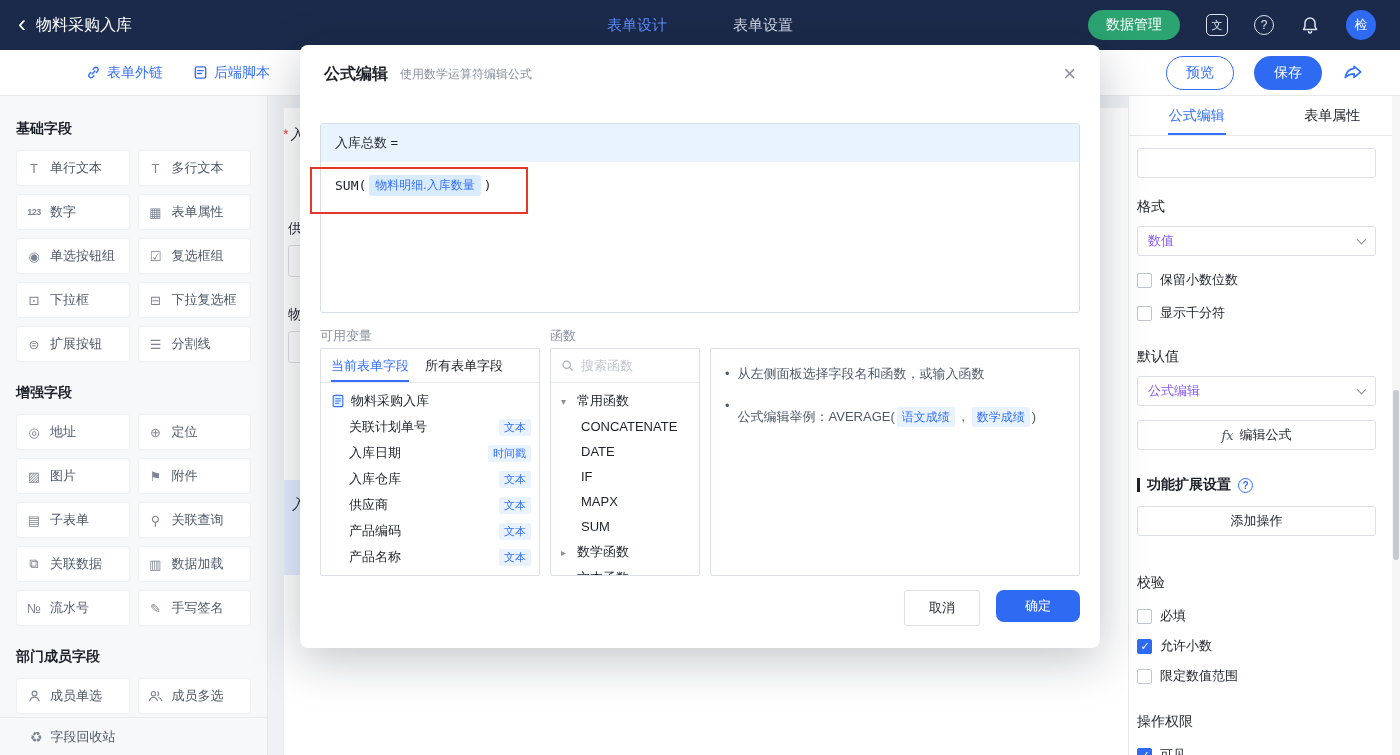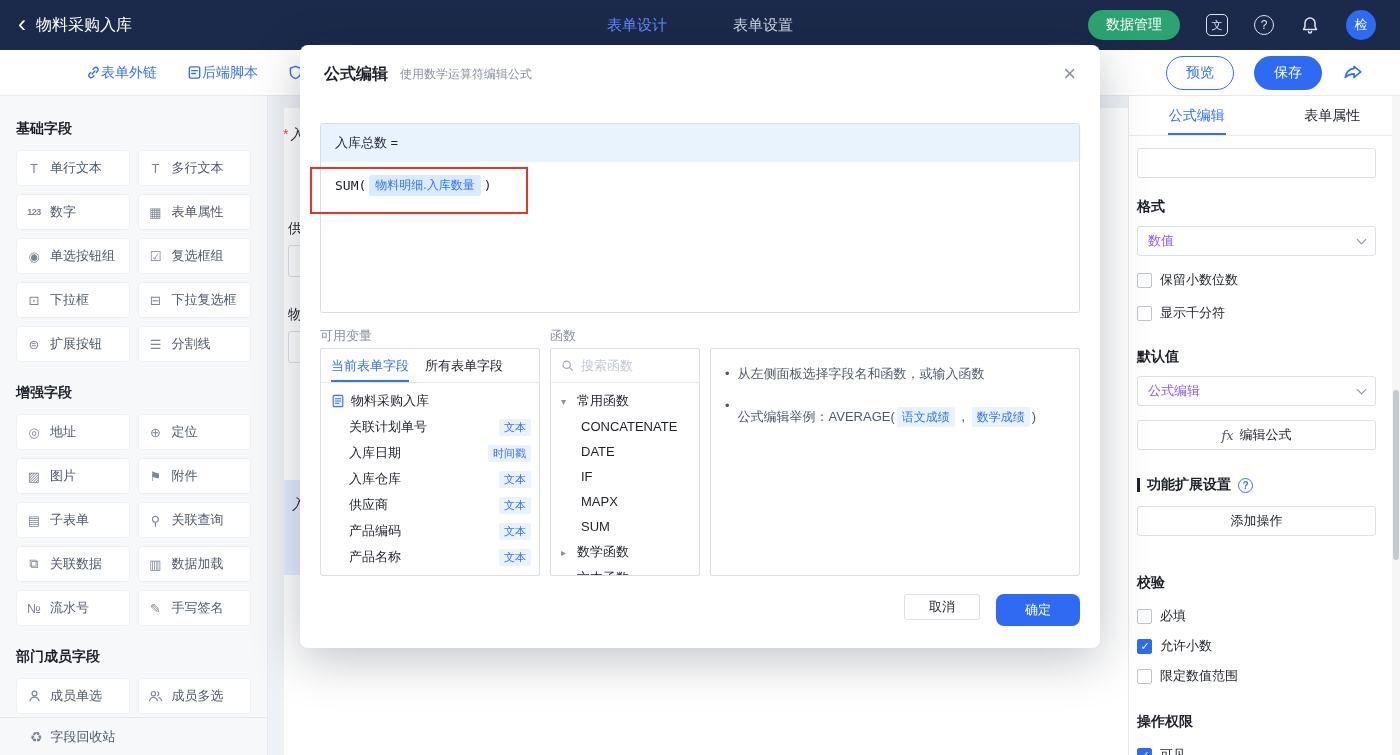--- a/index.html
+++ b/index.html
@@ -18,21 +18,21 @@
   .tb-right { margin-left:auto; display:flex; align-items:center; gap:26px; }
   .btn-green { height:30px; padding:0 18px; border-radius:15px; background:#2ba471; color:#fff; font-size:14px; border:none; cursor:pointer; }
   .icon-lang { width:22px; height:22px; border:1.5px solid #dfe3ec; border-radius:5px; display:flex; align-items:center; justify-content:center; font-size:11px; color:#dfe3ec; cursor:pointer; }
   .icon-help { width:20px; height:20px; border:1.5px solid #dfe3ec; border-radius:50%; display:flex; align-items:center; justify-content:center; font-size:12px; color:#dfe3ec; cursor:pointer; }
   .icon-bell { width:20px; height:20px; cursor:pointer; display:flex; }
   .avatar { width:30px; height:30px; border-radius:50%; background:#2e6bf2; display:flex; align-items:center; justify-content:center; font-size:13px; color:#fff; cursor:pointer; }
 
   
   .toolbar { position:absolute; top:50px; left:0; width:100%; height:46px; background:#fff; border-bottom:1px solid #e8e9eb; display:flex; align-items:center; padding:0 36px 0 86px; z-index:4; }
   .tl-left { display:flex; align-items:center; gap:30px; }
-  .tl-item { display:flex; align-items:center; color:#3370ff; font-size:14px; cursor:pointer; white-space:nowrap; }
+  .tl-item { display:flex; align-items:center; gap:6px; color:#3370ff; font-size:14px; cursor:pointer; white-space:nowrap; }
   .tl-item svg { width:15px; height:15px; flex:none; }
   .tl-right { margin-left:auto; display:flex; align-items:center; gap:20px; }
   .btn-preview { width:68px; height:34px; border-radius:17px; border:1px solid #3370ff; color:#3370ff; background:#fff; font-size:14px; cursor:pointer; }
   .btn-save { width:68px; height:34px; border-radius:17px; border:none; background:#2e6bf2; color:#fff; font-size:14px; cursor:pointer; }
   .share { width:22px; height:22px; color:#3370ff; cursor:pointer; display:flex; }
 
   
   .sidebar { position:absolute; top:96px; left:0; width:268px; height:659px; background:#f7f8fa; border-right:1px solid #e8e9eb; padding:24px 16px 0; z-index:3; }
   .sb-title { font-size:14px; font-weight:bold; color:#1d2129; margin-bottom:12px; }
   .sb-grid { display:grid; grid-template-columns:1fr 1fr; gap:8px; margin-bottom:22px; }
@@ -52,21 +52,21 @@
   .sel-block { position:absolute; left:16px; top:384px; width:90px; height:95px; background:#e3edff; cursor:pointer; }
 
   
   .props { position:absolute; top:96px; right:0; width:272px; height:659px; background:#fff; border-left:1px solid #e8e9eb; z-index:3; }
   .props-tabs { height:40px; display:flex; border-bottom:1px solid #e8e9eb; }
   .ptab { flex:1; display:flex; align-items:center; justify-content:center; font-size:14px; color:#1d2129; cursor:pointer; position:relative; }
   .ptab.active { color:#3370ff; }
   .ptab.active::after { content:""; position:absolute; bottom:0; left:50%; transform:translateX(-50%); width:58px; height:2px; background:#3370ff; }
   .props-body { padding:12px 24px 0 8px; }
   .pinput { width:100%; height:30px; border:1px solid #dcdfe5; border-radius:3px; background:#fff; padding:0 8px; font-size:13px; color:#1d2129; outline:none; }
-  .plabel { margin-top:20px; font-size:14px; font-weight:700; color:#1d2129; }
+  .plabel { margin-top:20px; font-size:14px; font-weight:400; color:#1d2129; }
   .pselect { margin-top:10px; height:30px; border:1px solid #dcdfe5; border-radius:3px; display:flex; align-items:center; justify-content:space-between; padding:4px 10px; font-size:13px; color:#8b5cf6; cursor:pointer; background:#fff; }
   .chev { width:7px; height:7px; border-right:1.5px solid #8a919f; border-bottom:1.5px solid #8a919f; transform:rotate(45deg); margin-top:-4px; flex:none; }
   .cbrow { margin-top:15px; display:flex; align-items:center; gap:8px; font-size:13px; color:#1d2129; cursor:pointer; }
   .cb { width:15px; height:15px; border:1px solid #c0c4cc; border-radius:2px; background:#fff; flex:none; position:relative; }
   .cb.checked { background:#2e6bf2; border-color:#2e6bf2; }
   .cb.checked::after { content:"✓"; color:#fff; font-size:11px; position:absolute; left:2.5px; top:0.5px; }
   .pbtn { margin-top:14px; height:30px; width:100%; border:1px solid #dcdfe5; border-radius:3px; display:flex; align-items:center; justify-content:center; gap:6px; font-size:13px; color:#1d2129; background:#fff; cursor:pointer; }
   .fx { font-style:italic; font-family:"DejaVu Serif","Liberation Serif",serif; color:#4e5969; }
   .psec { margin-top:26px; display:flex; align-items:center; gap:7px; font-size:14px; font-weight:bold; color:#1d2129; }
   .psec .bar { width:3px; height:14px; background:#1d2129; flex:none; }
@@ -108,21 +108,21 @@
   .f-search input { border:none; outline:none; width:100%; font-size:13px; color:#1d2129; background:transparent; }
   .f-search input::placeholder { color:#c2c7d0; }
   .f-tree { padding:5px 0; font-size:13px; color:#1d2129; }
   .f-group { height:26px; display:flex; align-items:center; gap:6px; padding:0 10px; cursor:pointer; }
   .f-car { color:#8a919f; font-size:10px; width:10px; flex:none; }
   .f-item { height:25px; display:flex; align-items:center; padding-left:30px; cursor:pointer; }
   .h-line { display:flex; gap:8px; font-size:13px; color:#4e5969; line-height:22px; margin-bottom:10px; flex-wrap:wrap; }
   .h-text { display:inline; }
   .chip2 { background:#e8f3ff; color:#3370ff; border-radius:2px; padding:0 5px; margin:12px 2px; font-size:12px; display:inline-block; line-height:20px; }
   .m-foot { position:absolute; right:20px; bottom:22px; display:flex; gap:16px; }
-  .btn-cancel { width:76px; height:26px; border:1px solid #dcdfe5; border-radius:3px; background:#fff; font-size:13px; color:#1d2129; cursor:pointer; }
+  .btn-cancel { width:76px; height:36px; border:1px solid #dcdfe5; border-radius:3px; background:#fff; font-size:13px; color:#1d2129; cursor:pointer; }
   .btn-ok { width:84px; height:32px; border:none; border-radius:8px; background:#2e6bf2; color:#fff; font-size:13px; cursor:pointer; }
 </style>
 </head>
 <body>
 
 <div class="screen">
 
   <header class="topbar">
     <div class="tb-left">
       <span class="back">‹</span>

